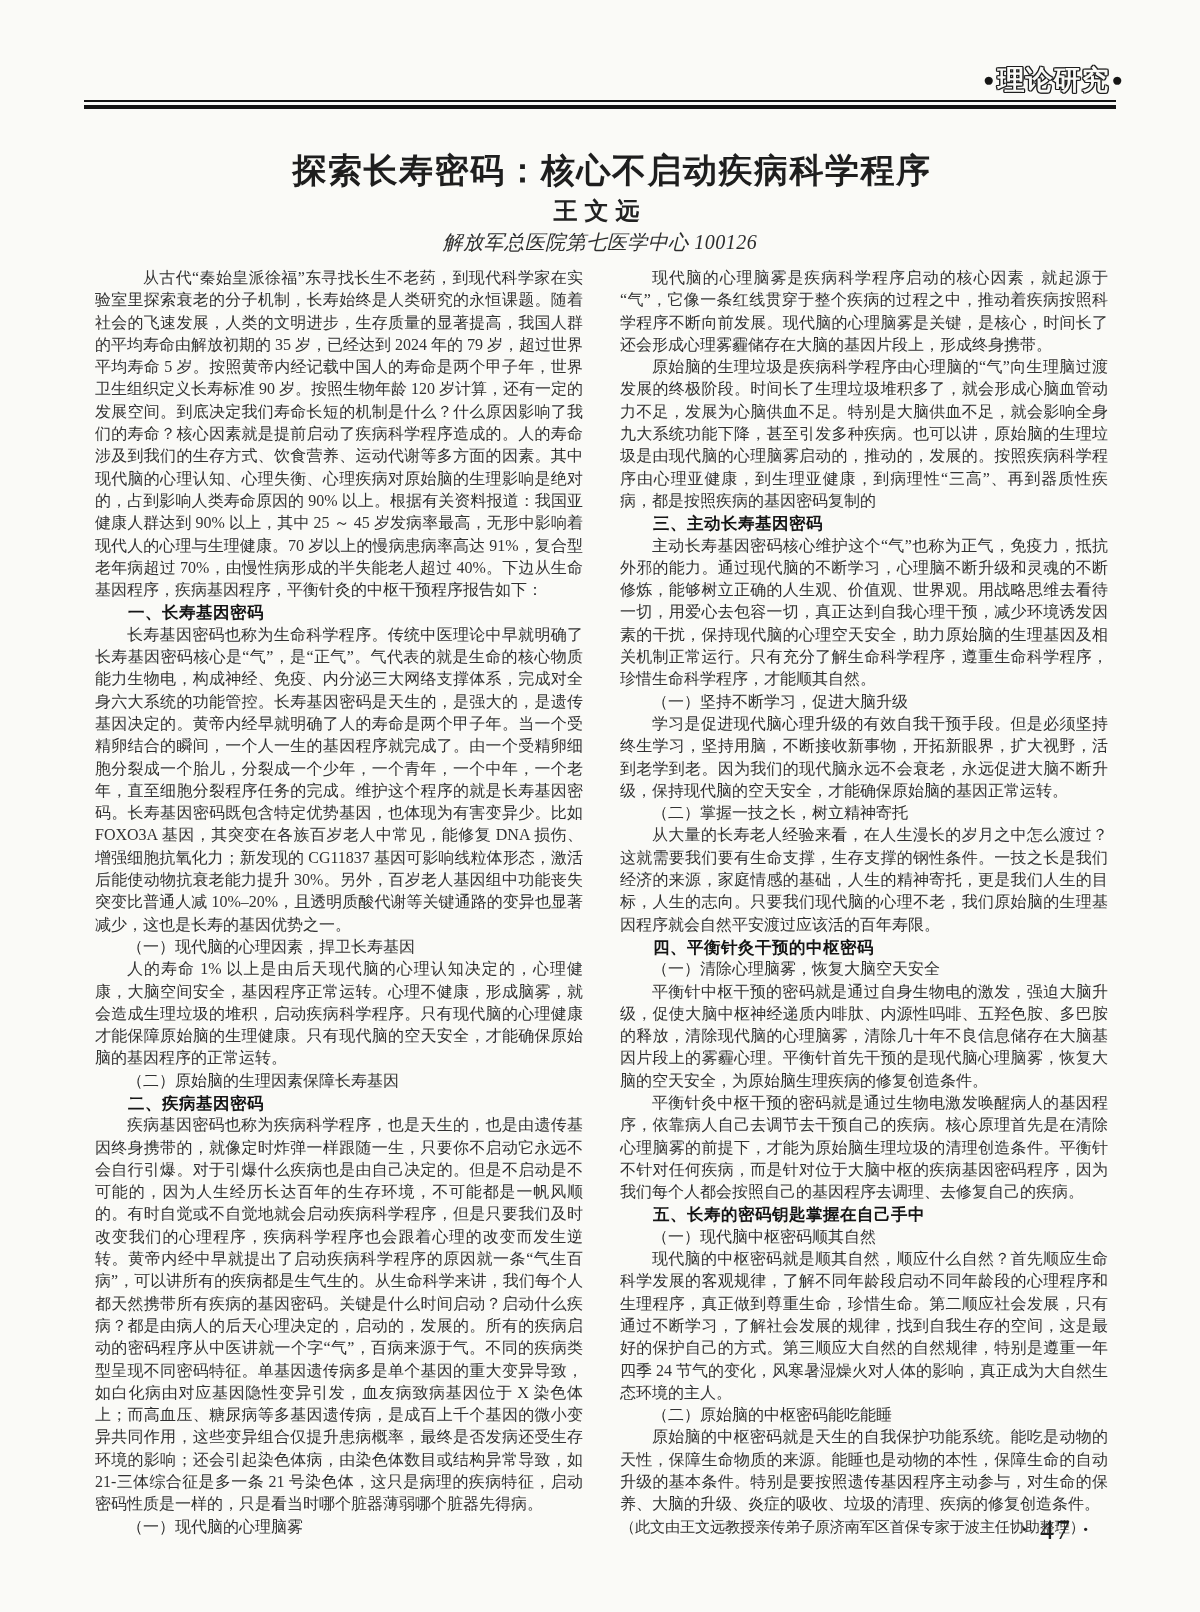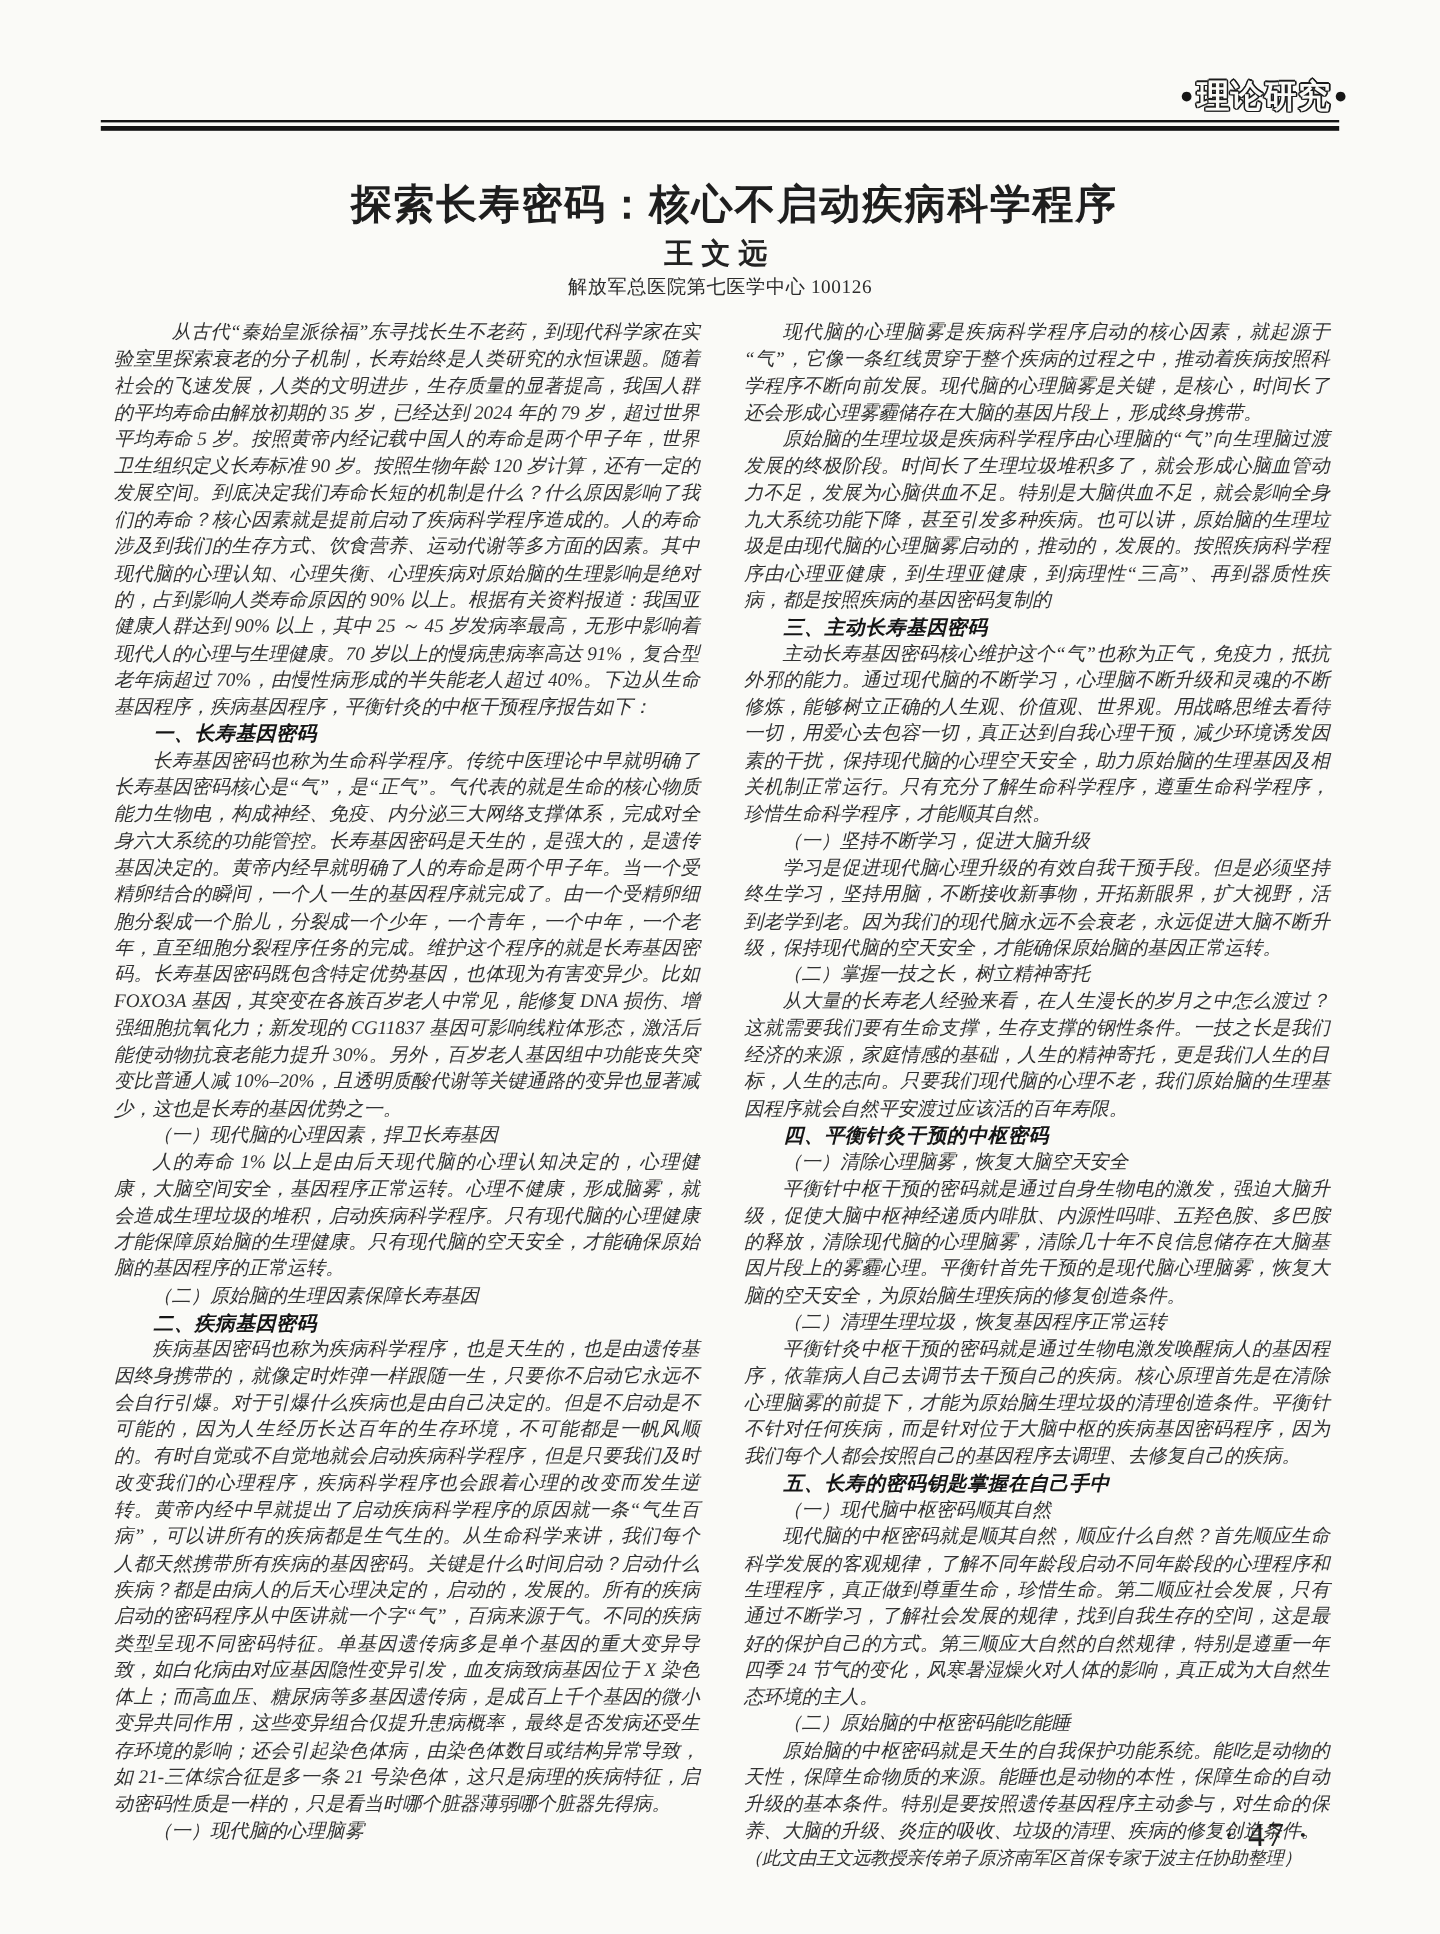--- a/index.html
+++ b/index.html
@@ -28,23 +28,23 @@
   .doc-title{
     position:absolute;top:136px;left:0;width:100%;margin:12px;
     text-align:center;font-size:34px;font-weight:bold;letter-spacing:1.5px;color:#1e1e1e;
   }
   .doc-author{
     position:absolute;top:195px;left:0;width:100%;
     text-align:center;font-size:24px;font-weight:600;letter-spacing:7px;color:#222;
   }
   .doc-affiliation{
     position:absolute;top:229px;left:0;width:100%;
-    text-align:center;font-size:16px;color:#2c2c2c;letter-spacing:0.5px;
+    text-align:center;font-size:20px;color:#2c2c2c;letter-spacing:0.5px;font-style:italic;
   }
-  .columns{position:absolute;top:267px;left:95px;width:1013px;display:flex;gap:37px;font-style:italic;}
+  .columns{position:absolute;top:267px;left:95px;width:1013px;display:flex;gap:37px;}
   .column{width:488px;font-size:16px;line-height:22.3px;text-align:justify;color:#323232;}
   .column p,.column h3{margin:0;padding:0;}
   .blk-p,.blk-sub{text-indent:2em;}
   .blk-p-first{text-indent:3em;}
   .blk-h{
     font-family:"Liberation Sans","DejaVu Sans",sans-serif;
     font-weight:bold;font-size:16.5px;line-height:22.3px;
     color:#151515;text-indent:2em;letter-spacing:0.5px;
   }
   .blk-note{text-indent:0;font-size:15.2px;white-space:nowrap;letter-spacing:-0.2px;}
@@ -87,21 +87,20 @@
         <p class="blk-p">原始脑的生理垃圾是疾病科学程序由心理脑的“气”向生理脑过渡发展的终极阶段。时间长了生理垃圾堆积多了，就会形成心脑血管动力不足，发展为心脑供血不足。特别是大脑供血不足，就会影响全身九大系统功能下降，甚至引发多种疾病。也可以讲，原始脑的生理垃圾是由现代脑的心理脑雾启动的，推动的，发展的。按照疾病科学程序由心理亚健康，到生理亚健康，到病理性“三高”、再到器质性疾病，都是按照疾病的基因密码复制的</p>
         <h3 class="blk-h">三、主动长寿基因密码</h3>
         <p class="blk-p">主动长寿基因密码核心维护这个“气”也称为正气，免疫力，抵抗外邪的能力。通过现代脑的不断学习，心理脑不断升级和灵魂的不断修炼，能够树立正确的人生观、价值观、世界观。用战略思维去看待一切，用爱心去包容一切，真正达到自我心理干预，减少环境诱发因素的干扰，保持现代脑的心理空天安全，助力原始脑的生理基因及相关机制正常运行。只有充分了解生命科学程序，遵重生命科学程序，珍惜生命科学程序，才能顺其自然。</p>
         <p class="blk-sub">（一）坚持不断学习，促进大脑升级</p>
         <p class="blk-p">学习是促进现代脑心理升级的有效自我干预手段。但是必须坚持终生学习，坚持用脑，不断接收新事物，开拓新眼界，扩大视野，活到老学到老。因为我们的现代脑永远不会衰老，永远促进大脑不断升级，保持现代脑的空天安全，才能确保原始脑的基因正常运转。</p>
         <p class="blk-sub">（二）掌握一技之长，树立精神寄托</p>
         <p class="blk-p">从大量的长寿老人经验来看，在人生漫长的岁月之中怎么渡过？这就需要我们要有生命支撑，生存支撑的钢性条件。一技之长是我们经济的来源，家庭情感的基础，人生的精神寄托，更是我们人生的目标，人生的志向。只要我们现代脑的心理不老，我们原始脑的生理基因程序就会自然平安渡过应该活的百年寿限。</p>
         <h3 class="blk-h">四、平衡针灸干预的中枢密码</h3>
         <p class="blk-sub">（一）清除心理脑雾，恢复大脑空天安全</p>
         <p class="blk-p">平衡针中枢干预的密码就是通过自身生物电的激发，强迫大脑升级，促使大脑中枢神经递质内啡肽、内源性吗啡、五羟色胺、多巴胺的释放，清除现代脑的心理脑雾，清除几十年不良信息储存在大脑基因片段上的雾霾心理。平衡针首先干预的是现代脑心理脑雾，恢复大脑的空天安全，为原始脑生理疾病的修复创造条件。</p>
-        <p class="blk-sub">（二）清理生理垃圾，恢复基因程序正常运转</p>
         <p class="blk-p">平衡针灸中枢干预的密码就是通过生物电激发唤醒病人的基因程序，依靠病人自己去调节去干预自己的疾病。核心原理首先是在清除心理脑雾的前提下，才能为原始脑生理垃圾的清理创造条件。平衡针不针对任何疾病，而是针对位于大脑中枢的疾病基因密码程序，因为我们每个人都会按照自己的基因程序去调理、去修复自己的疾病。</p>
         <h3 class="blk-h">五、长寿的密码钥匙掌握在自己手中</h3>
         <p class="blk-sub">（一）现代脑中枢密码顺其自然</p>
         <p class="blk-p">现代脑的中枢密码就是顺其自然，顺应什么自然？首先顺应生命科学发展的客观规律，了解不同年龄段启动不同年龄段的心理程序和生理程序，真正做到尊重生命，珍惜生命。第二顺应社会发展，只有通过不断学习，了解社会发展的规律，找到自我生存的空间，这是最好的保护自己的方式。第三顺应大自然的自然规律，特别是遵重一年四季 24 节气的变化，风寒暑湿燥火对人体的影响，真正成为大自然生态环境的主人。</p>
         <p class="blk-sub">（二）原始脑的中枢密码能吃能睡</p>
         <p class="blk-p">原始脑的中枢密码就是天生的自我保护功能系统。能吃是动物的天性，保障生命物质的来源。能睡也是动物的本性，保障生命的自动升级的基本条件。特别是要按照遗传基因程序主动参与，对生命的保养、大脑的升级、炎症的吸收、垃圾的清理、疾病的修复创造条件。</p>
         <p class="blk-note">（此文由王文远教授亲传弟子原济南军区首保专家于波主任协助整理）</p>
       </div>
   </div>
 

